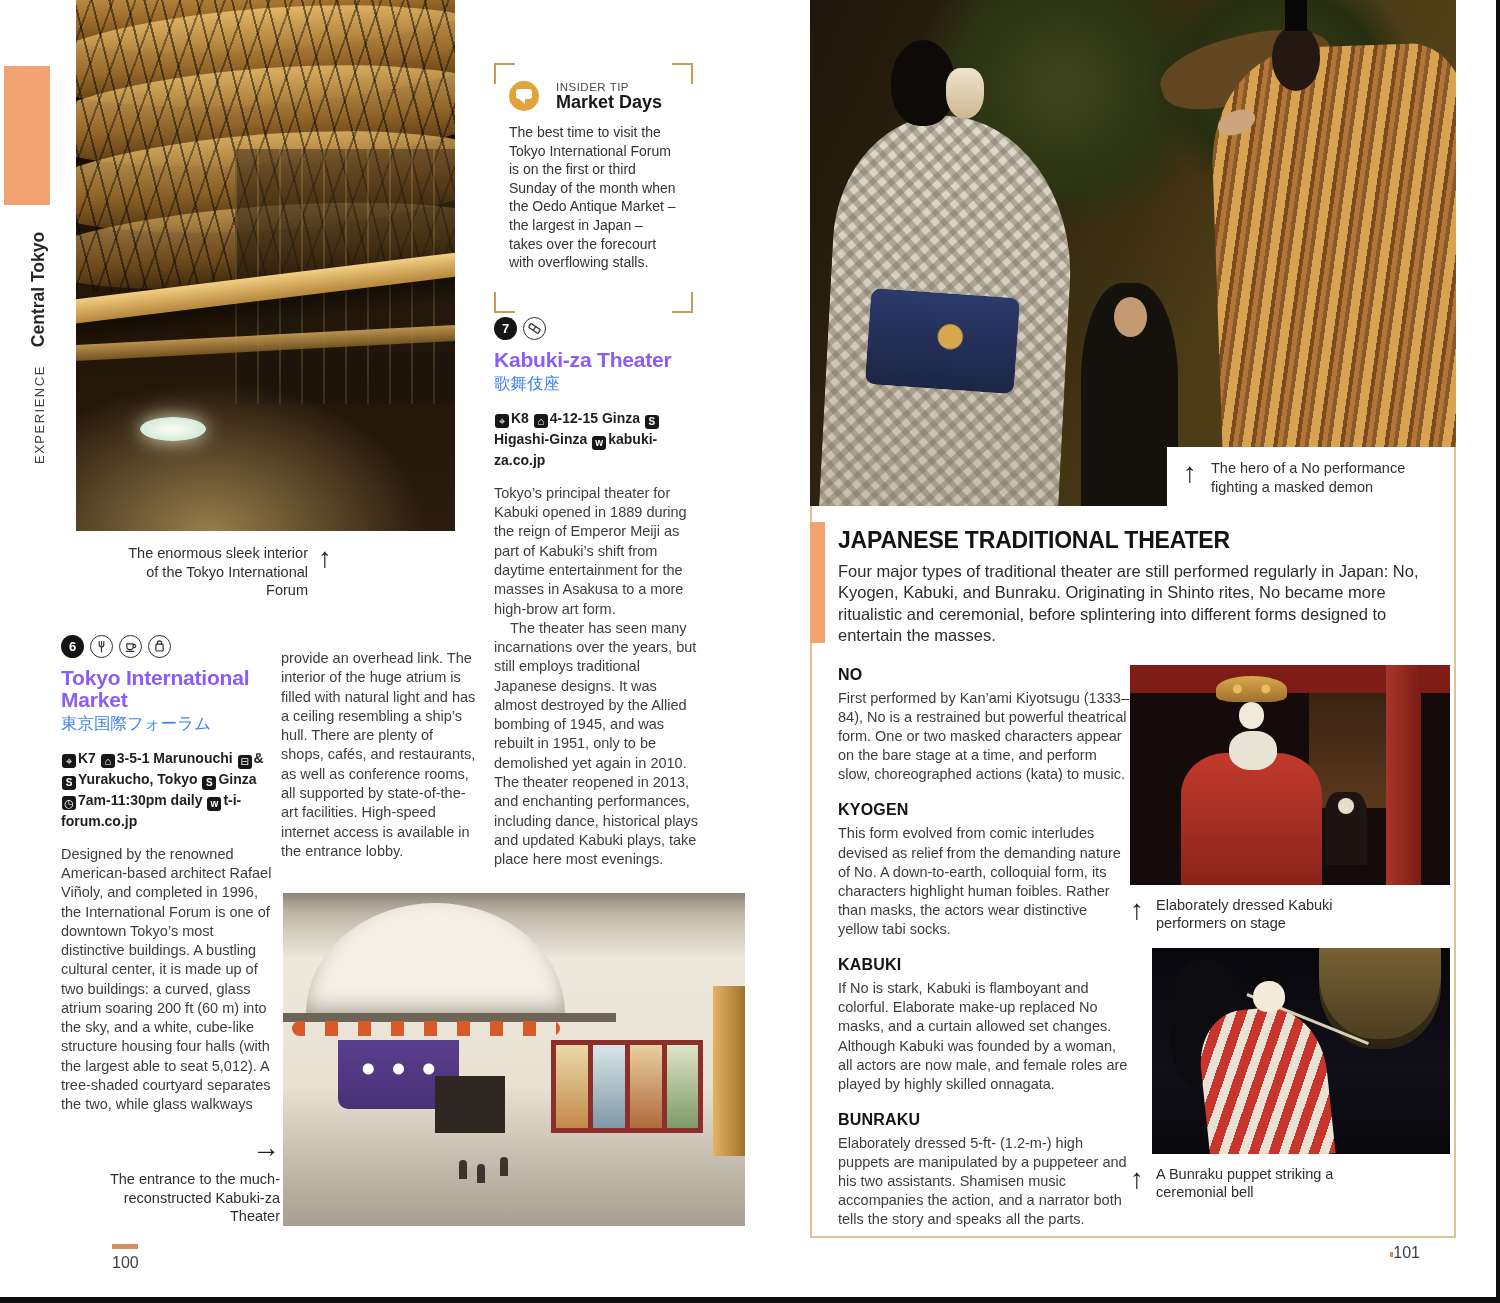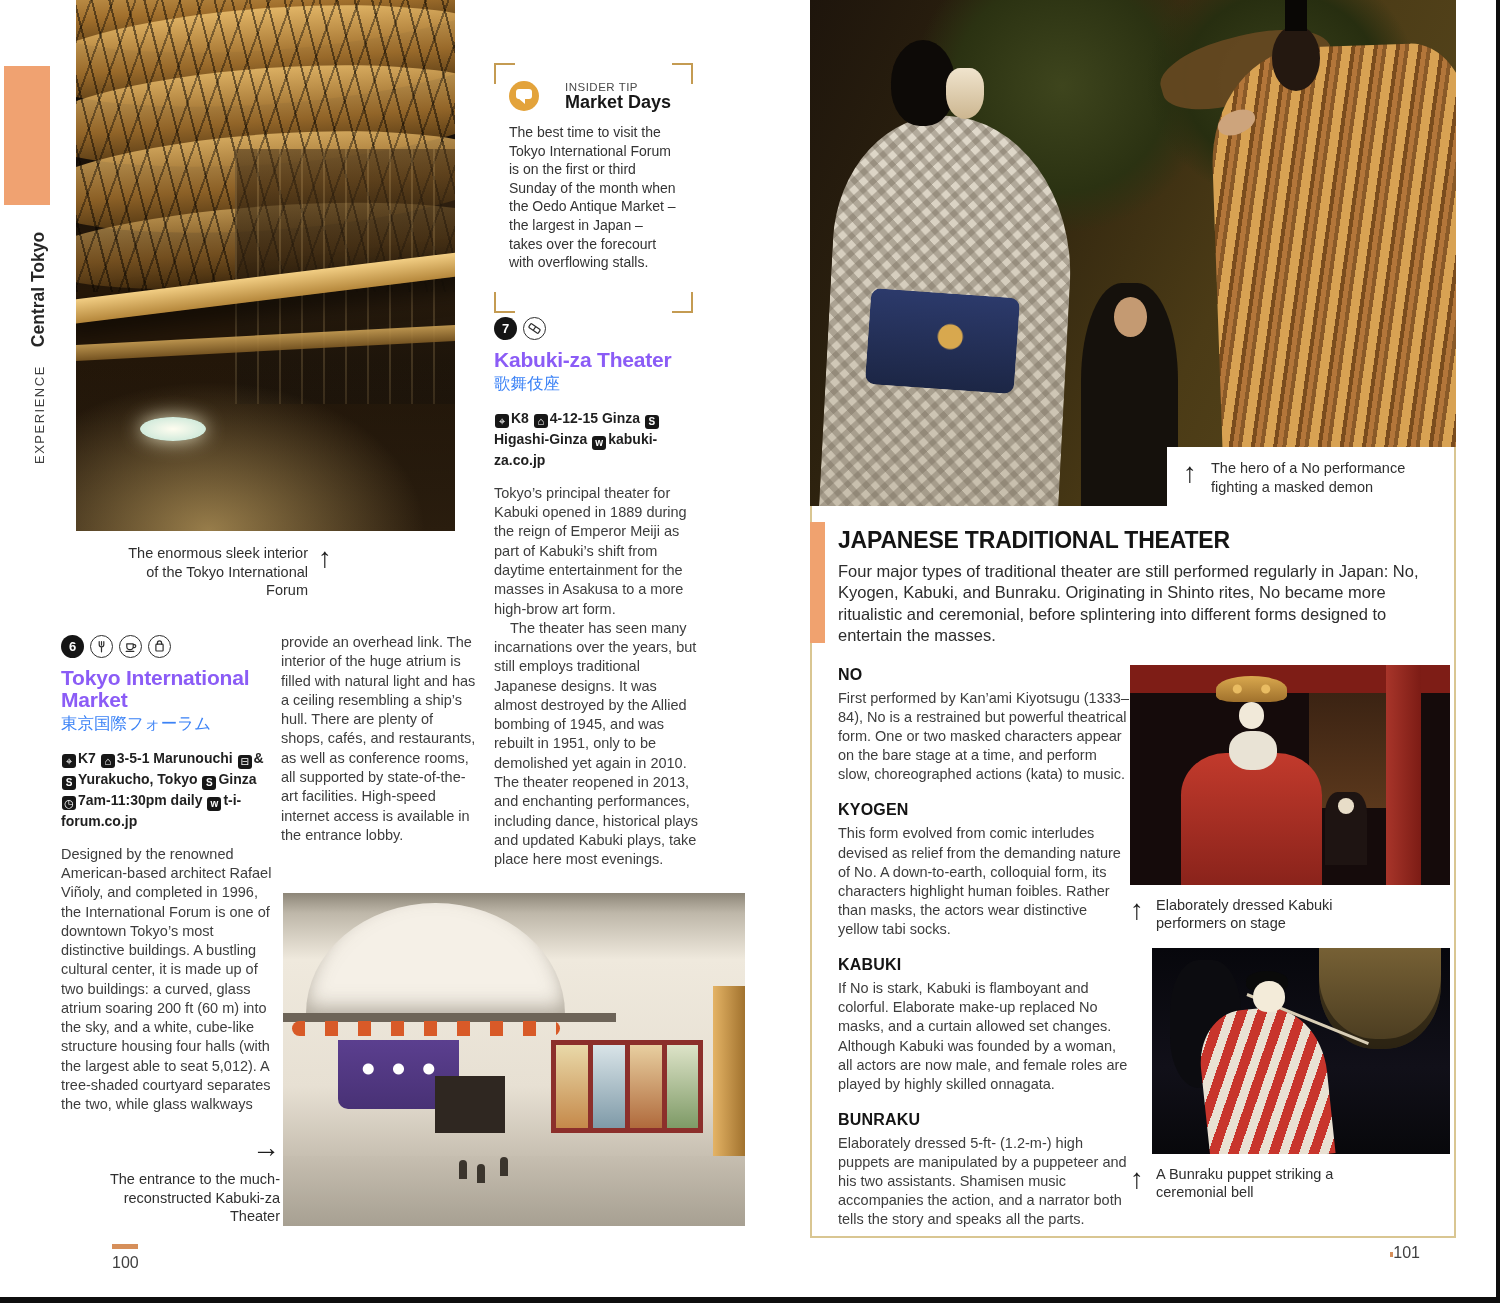--- a/index.html
+++ b/index.html
@@ -27,21 +27,21 @@
   .cap-kz { left:94px; top:1134px; width:186px; text-align:right; }
   .cap-kz .arrow { display:block; margin-bottom:8px; }
 
   
   .tipbox { left:494px; top:63px; width:199px; height:250px; padding:18px 15px 0 15px; }
   .cnr { position:absolute; width:21px; height:21px; border:0 solid #C49B52; }
   .cnr.tl { left:0; top:0; border-top-width:2px; border-left-width:2px; }
   .cnr.tr { right:0; top:0; border-top-width:2px; border-right-width:2px; }
   .cnr.bl { left:0; bottom:0; border-bottom-width:2px; border-left-width:2px; }
   .cnr.br { right:0; bottom:0; border-bottom-width:2px; border-right-width:2px; }
-  .tip-head { display:flex; gap:26px; align-items:center; }
+  .tip-head { display:flex; gap:17px; align-items:center; }
   .tip-ic { width:30px; height:30px; border-radius:50%; background:#E3A33B; position:relative; flex:none; }
   .tip-ic::before { content:""; position:absolute; left:7px; top:8px; width:16px; height:10px; border-radius:3px; background:#fff; }
   .tip-ic::after { content:""; position:absolute; left:9px; top:17px; width:0; height:0;
                    border-style:solid; border-width:6px 0 0 7px; border-color:#fff transparent transparent transparent; }
   .tip-kicker { font-size:11.5px; letter-spacing:.5px; color:#4a4a4a; }
   .tip-title { font-size:18px; font-weight:800; color:#171717; line-height:1.05; }
   .tip-body { margin-top:11px; font-size:14px; line-height:1.33; color:#333; }
 
   
   .entry-kz  { left:494px; top:317px; width:207px; }
@@ -282,21 +282,21 @@
         </svg>
     </div>
   </div>
   <h3 class="entry-title">Tokyo International Market</h3>
   <div class="entry-jp">東京国際フォーラム</div>
   <p class="info"><span class="ic map-pin-icon"></span><span>K7 </span><span class="ic address-icon"></span><span>3-5-1 Marunouchi </span><span class="ic train-icon"></span><span>&amp; </span><span class="ic subway-icon"></span><span>Yurakucho, Tokyo </span><span class="ic subway-icon"></span><span>Ginza </span><span class="ic clock-icon"></span><span>7am-11:30pm daily </span><span class="ic web-icon"></span><span>t-i-forum.co.jp </span></p>
   <p class="body-txt">Designed by the renowned American-based architect Rafael Viñoly, and completed in 1996, the International Forum is one of downtown Tokyo’s most distinctive buildings. A bustling cultural center, it is made up of two buildings: a curved, glass atrium soaring 200 ft (60 m) into the sky, and a white, cube-like structure housing four halls (with the largest able to seat 5,012). A tree-shaded courtyard separates the two, while glass walkways</p>
 </div>
 
 <div class="abs col-mid">
-  <p class="body-txt" style="margin-top:0">provide an overhead link. The interior of the huge atrium is filled with natural light and has a ceiling resembling a ship’s hull. There are plenty of shops, cafés, and restaurants, as well as conference rooms, all supported by state-of-the-art facilities. High-speed internet access is available in the entrance lobby.</p>
+  <p class="body-txt" style="margin-top:16px">provide an overhead link. The interior of the huge atrium is filled with natural light and has a ceiling resembling a ship’s hull. There are plenty of shops, cafés, and restaurants, as well as conference rooms, all supported by state-of-the-art facilities. High-speed internet access is available in the entrance lobby.</p>
 </div>
 
 <div class="abs ph photo-kz">
   <div class="kz-gable"></div>
   <div class="kz-eave"></div>
   <div class="kz-lanterns"></div>
   <div class="kz-banner"></div>
   <div class="kz-posters">
       <span></span>
       <span></span>

